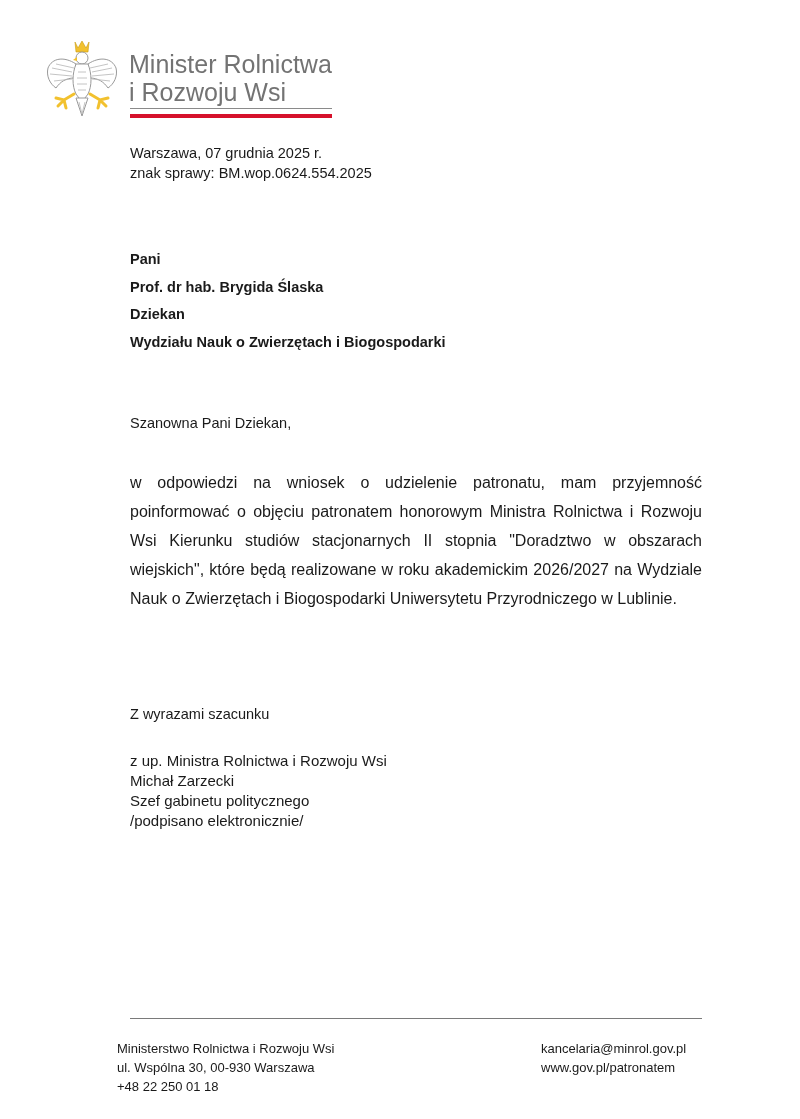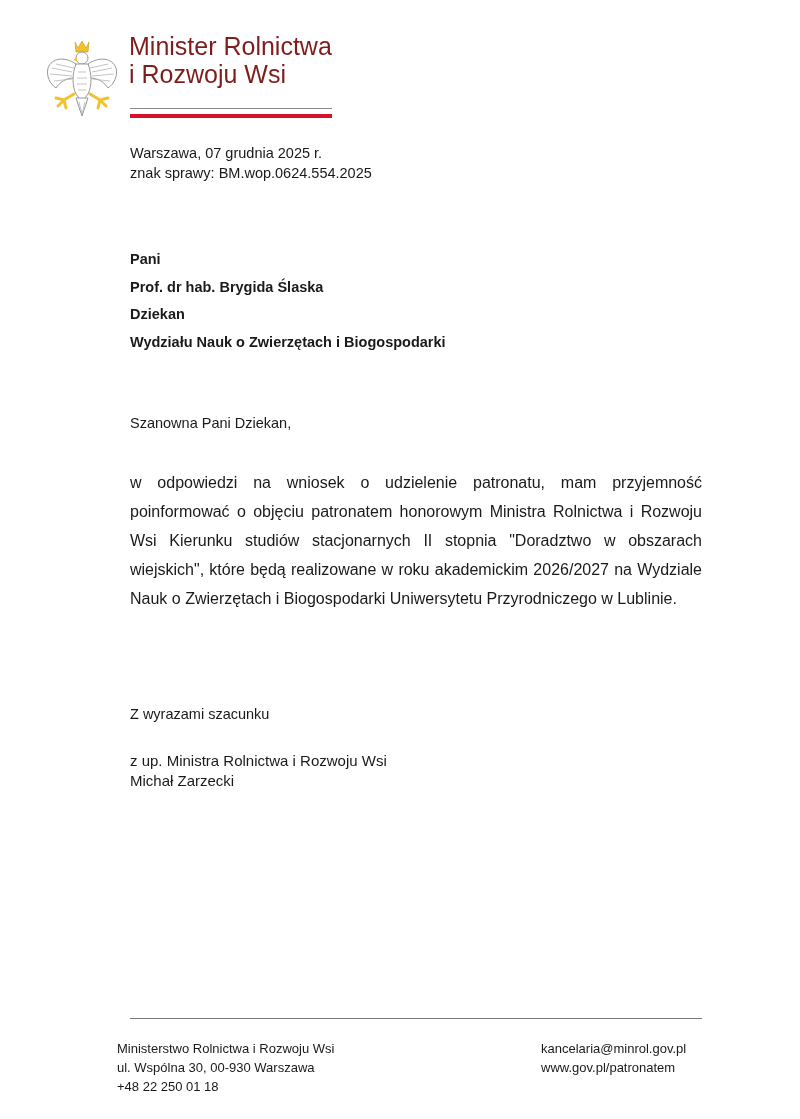--- a/index.html
+++ b/index.html
@@ -3,21 +3,21 @@
 <meta charset="utf-8">
 <style>
   html, body { margin: 0; padding: 0; background: #ffffff; }
   body {
     width: 800px; height: 1119px; position: relative; overflow: hidden;
     font-family: "Liberation Sans", "DejaVu Sans", sans-serif;
     color: #1a1a1a;
   }
   .abs { position: absolute; }
   .logo-eagle { left: 44px; top: 38px; width: 76px; height: 80px; }
-  .logo-title { left: 129px; top: 32px; font-size: 25px; line-height: 28px; color: #7f1d1d; }
+  .logo-title { left: 129px; top: 50px; font-size: 25px; line-height: 28px; color: #737373; }
   .logo-rule-grey { left: 130px; top: 108px; width: 202px; height: 1px; background: #8a8a8a; }
   .logo-rule-red { left: 130px; top: 114px; width: 202px; height: 4px; background: #d6112b; }
   .meta { left: 130px; top: 143px; font-size: 14.5px; line-height: 20px; }
   .recipient { left: 130px; top: 246px; font-size: 14.5px; line-height: 27.5px; font-weight: bold; }
   .salutation { left: 130px; top: 415px; font-size: 14.5px; }
   .body-text {
     left: 130px; top: 468px; width: 572px;
     font-size: 16px; line-height: 29px; text-align: justify;
   }
   .closing { left: 130px; top: 706px; font-size: 14.5px; }
@@ -76,20 +76,22 @@
 
 <div class="abs salutation">Szanowna Pani Dziekan,</div>
 
 <div class="abs body-text">w odpowiedzi na wniosek o udzielenie patronatu, mam przyjemność poinformować o objęciu patronatem honorowym Ministra Rolnictwa i Rozwoju Wsi Kierunku studiów stacjonarnych II stopnia "Doradztwo w obszarach wiejskich", które będą realizowane w roku akademickim 2026/2027 na Wydziale Nauk o Zwierzętach i Biogospodarki Uniwersytetu Przyrodniczego w Lublinie.</div>
 
 <div class="abs closing">Z wyrazami szacunku</div>
 
 <div class="abs signature">
   <span class="line">z up. Ministra Rolnictwa i Rozwoju Wsi</span>
   <span class="line">Michał Zarzecki</span>
+  <span class="line">Szef gabinetu politycznego</span>
+  <span class="line">/podpisano elektronicznie/</span>
 </div>
 
 <div class="abs footer-rule"></div>
 <div class="abs footer-left">
   <span class="line">Ministerstwo Rolnictwa i Rozwoju Wsi</span>
   <span class="line">ul. Wspólna 30, 00-930 Warszawa</span>
   <span class="line">+48 22 250 01 18</span>
 </div>
 <div class="abs footer-right">
   <span class="line">kancelaria@minrol.gov.pl</span>

